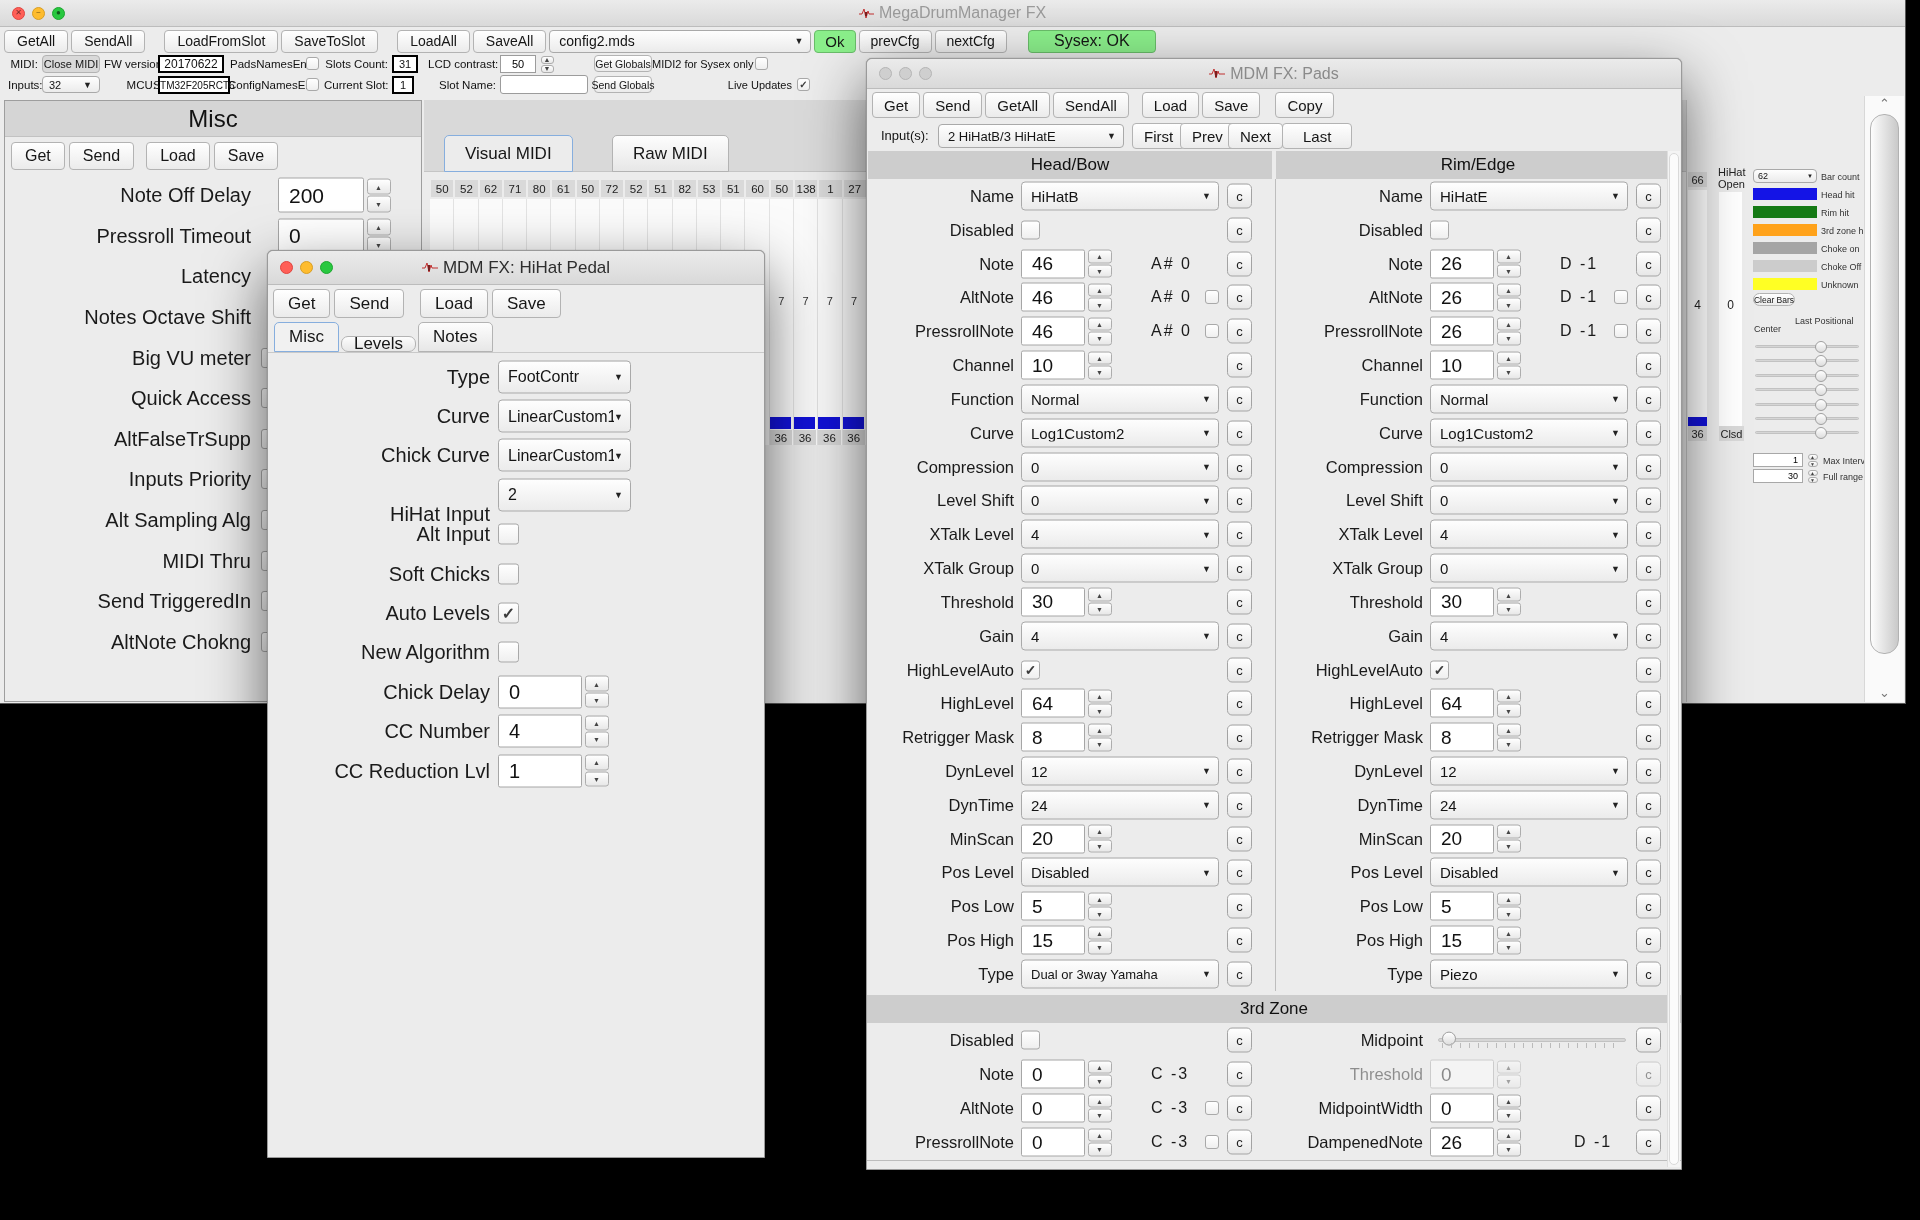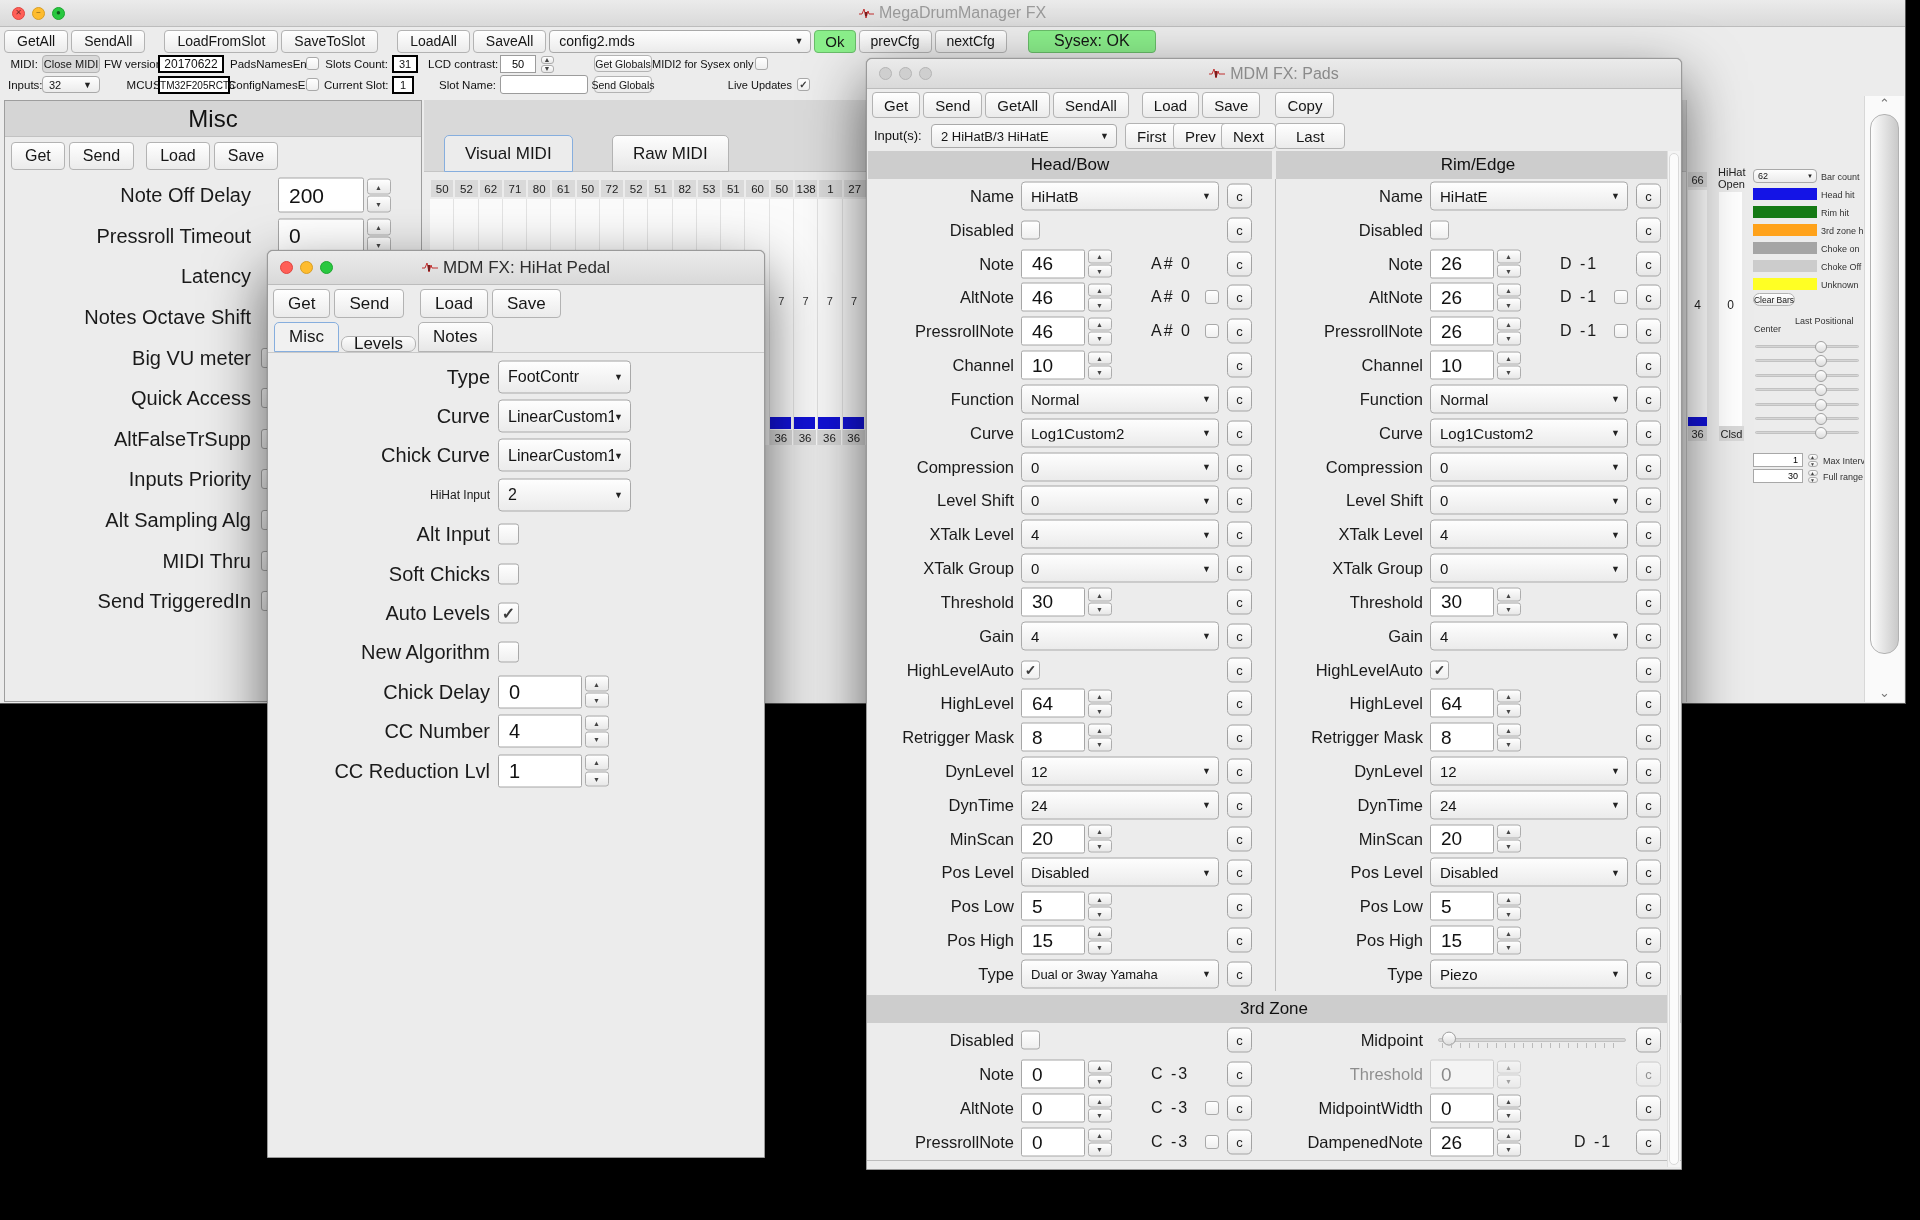--- a/index.html
+++ b/index.html
@@ -198,20 +198,24 @@
           <div class="cb" style="position: absolute; left: 256px; top: 50%; transform: translateY(-50%); width: 20px; height: 20px; font-size: 15px;"></div>
         </div>
         <div class="prow" style="height: 40.6px;">
           <div class="plab" style="width: 246px; font-size: 20px;">MIDI Thru</div>
           <div class="cb" style="position: absolute; left: 256px; top: 50%; transform: translateY(-50%); width: 20px; height: 20px; font-size: 15px;"></div>
         </div>
         <div class="prow" style="height: 40.6px;">
           <div class="plab" style="width: 246px; font-size: 20px;">Send TriggeredIn</div>
           <div class="cb" style="position: absolute; left: 256px; top: 50%; transform: translateY(-50%); width: 20px; height: 20px; font-size: 15px;"></div>
         </div>
+        <div class="prow" style="height: 40.6px;">
+          <div class="plab" style="width: 246px; font-size: 20px;">AltNote Chokng</div>
+          <div class="cb" style="position: absolute; left: 256px; top: 50%; transform: translateY(-50%); width: 20px; height: 20px; font-size: 15px;"></div>
+        </div>
       </div>
   </div>
 
   <div class="abs" id="vm-panel" style="left:424px; top:100px; width:1262px; height:602px;">
     <div class="abs" style="left:0; top:0; right:0; height:72px; background:#d9d9d9; border-bottom:1px solid #c5c5c5;"></div>
     <span class="tab active" style="position:absolute; left:20px; top:35px; height:37px; padding:0 20px; font-size:17px; background:#ececec;">Visual MIDI</span>
     <span class="tab" style="position:absolute; left:188px; top:35px; height:37px; padding:0 20px; font-size:17px;">Raw MIDI</span>
     <div id="lanes" style="position:absolute; left:6px; top:80px; display:flex;">
         <div class="lane">
           <div class="chip">50</div>
@@ -422,21 +426,21 @@
         </div>
       </div>
       <div class="prow" style="height: 39.4px;">
         <div class="plab" style="width: 222px; font-size: 20px;">Chick Curve</div>
         <div class="combo" style="position: absolute; left: 230px; top: 50%; transform: translateY(-50%); width: 133px; height: 33px; font-size: 16px;">
           <span class="cval">LinearCustom1</span>
           <span class="arr">▼</span>
         </div>
       </div>
       <div class="prow" style="height: 39.4px;">
-        <div class="plab" style="width: 222px; font-size: 12px;">HiHat Input</div>
+        <div class="plab" style="width: 222px; font-size: 20px; margin-top: 19px;">HiHat Input</div>
         <div class="combo" style="position: absolute; left: 230px; top: 50%; transform: translateY(-50%); width: 133px; height: 33px; font-size: 16px;">
           <span class="cval">2</span>
           <span class="arr">▼</span>
         </div>
       </div>
       <div class="prow" style="height: 39.4px;">
         <div class="plab" style="width: 222px; font-size: 20px;">Alt Input</div>
         <div class="cb" style="position: absolute; left: 230px; top: 50%; transform: translateY(-50%); width: 21px; height: 21px; font-size: 16px;"></div>
       </div>
       <div class="prow" style="height: 39.4px;">
@@ -501,21 +505,21 @@
   </div>
   <div style="display:flex; align-items:center; gap:3px; padding:3px 5px; height:32px;">
     <span class="btn" style="height:26px; padding:0 11px; font-size:15px;">Get</span>
     <span class="btn" style="height:26px; padding:0 11px; font-size:15px;">Send</span>
     <span class="btn" style="height:26px; padding:0 11px; font-size:15px;">GetAll</span>
     <span class="btn" style="height:26px; padding:0 11px; font-size:15px; margin-right:10px;">SendAll</span>
     <span class="btn" style="height:26px; padding:0 11px; font-size:15px;">Load</span>
     <span class="btn" style="height:26px; padding:0 11px; font-size:15px; margin-right:12px;">Save</span>
     <span class="btn" style="height:26px; padding:10px 11px; font-size:15px;">Copy</span>
   </div>
-  <div style="position:relative; height:30px;">
+  <div style="position:relative; height:30px;margin-left:7px;">
     <span class="abs" style="left:7px; top:7px; font-size:13px; color:#111;">Input(s):</span>
     <span class="combo" style="position:absolute; left:64px; top:3px; width:186px; height:24px; font-size:13px;">
       <span class="cval">2 HiHatB/3 HiHatE</span>
       <span class="arr">▼</span>
     </span>
     <span class="btn" style="position:absolute; left:258px; top:2px; height:26px; padding:0 11px; font-size:15px;">First</span>
     <span class="btn" style="position:absolute; left:306px; top:2px; height:26px; padding:0 11px; font-size:15px;">Prev</span>
     <span class="btn" style="position:absolute; left:354px; top:2px; height:26px; padding:0 11px; font-size:15px;">Next</span>
     <span class="btn" style="position:absolute; left:408px; top:2px; height:26px; padding:0 20px; font-size:15px;">Last</span>
   </div>

